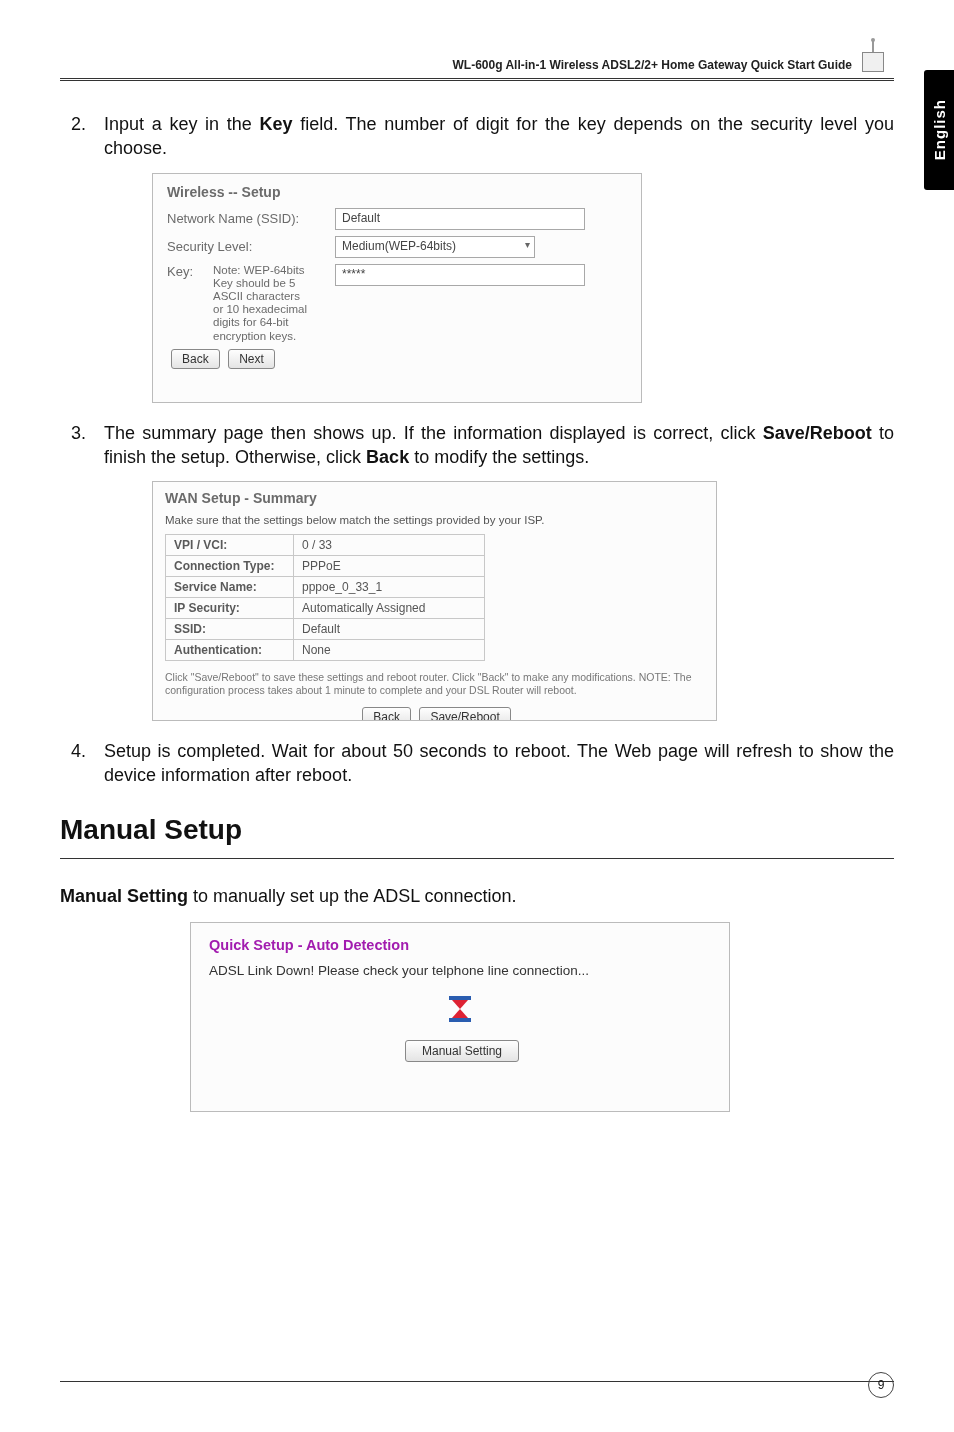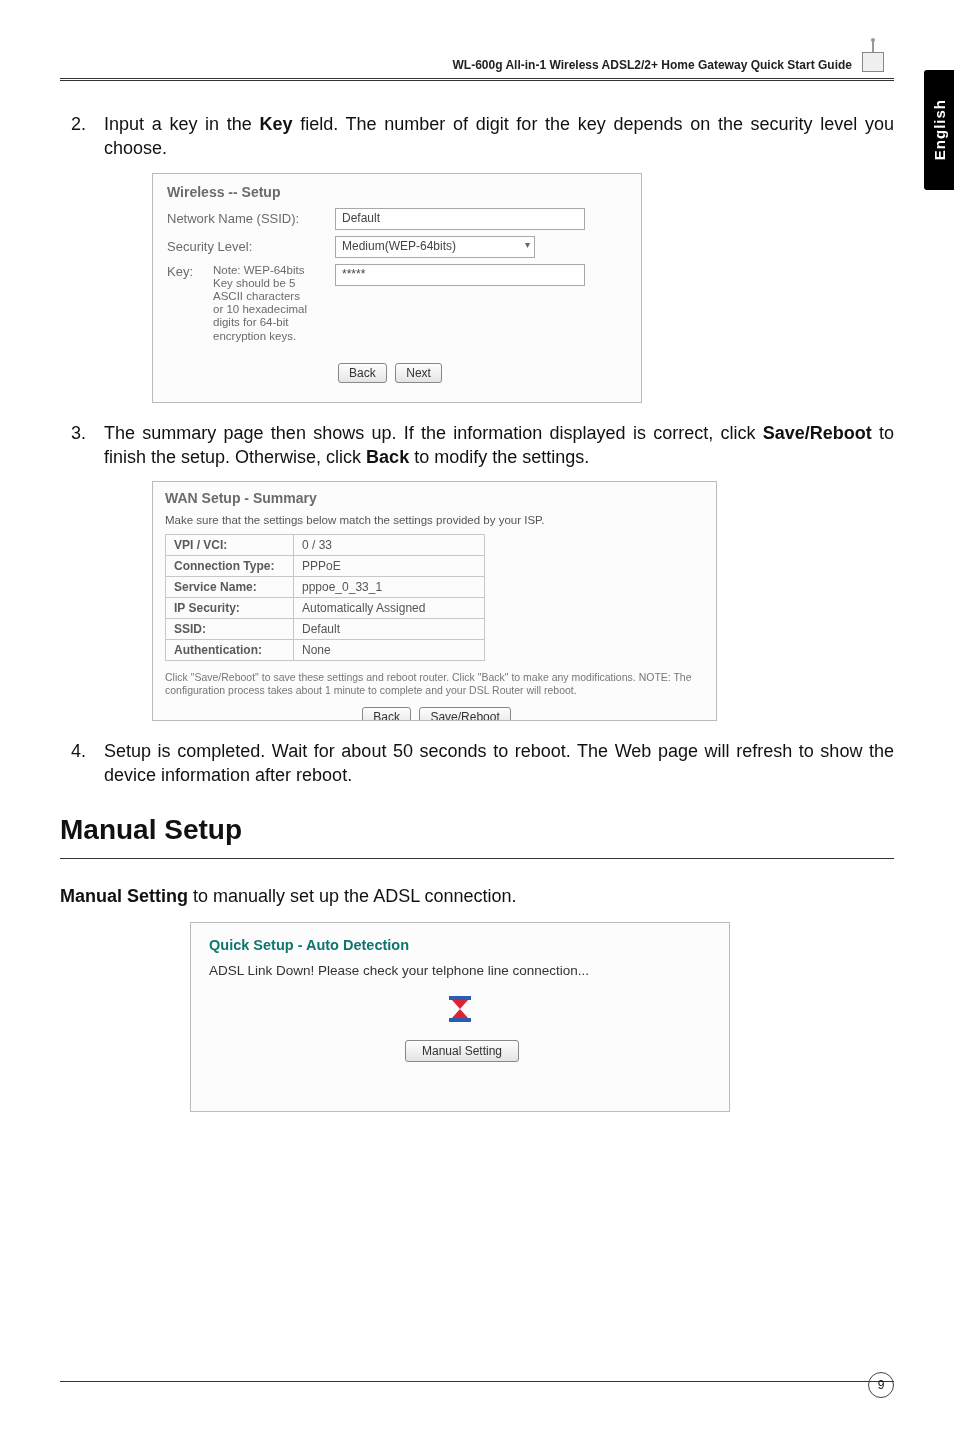--- a/index.html
+++ b/index.html
@@ -23,38 +23,38 @@
 
   .imgframe { margin: 10px 0 18px 92px; border: 1px solid #bbb; background: #fcfcfc; overflow: hidden; }
   .frame1 { width: 490px; height: 230px; padding: 10px 14px; }
   .panelTitle { font-weight: bold; color: #6b6b6b; font-size: 14px; margin-bottom: 8px; filter: blur(.3px); }
   .formrow { display: flex; align-items: center; margin-bottom: 6px; }
   .formrow .lbl { width: 168px; font-size: 13px; color: #6b6b6b; filter: blur(.4px); }
   .fakeinput { height: 22px; border: 1px solid #a8a8a8; background: #fff; font-size: 12px; padding: 2px 6px; color: #444; filter: blur(.3px); }
   .fakesel { position: relative; }
   .fakesel::after { content: "▾"; position: absolute; right: 4px; top: 2px; font-size: 10px; color: #666; }
   .wkey-note { width: 100px; font-size: 11.5px; color: #6b6b6b; line-height: 1.15; filter: blur(0.5px); }
-  .btnrow { text-align: center; padding-right: 18px; margin-top: 20px; }
+  .btnrow { text-align: left; padding-right: 18px; margin-top: 6px; }
   .fakebtn { display: inline-block; border: 1px solid #888; border-radius: 3px; background: linear-gradient(#fefefe,#e4e4e4); font-size: 12px; color: #333; padding: 2px 10px; margin-left: 4px; filter: blur(.2px); }
 
   .frame2 { width: 565px; height: 240px; padding: 8px 12px; }
   .summarynote { font-size: 11.5px; color: #555; margin: 4px 0 8px 0; filter: blur(.4px); }
   .sumtable { border-collapse: collapse; width: 320px; }
   .sumtable td { border: 1px solid #c8c8c8; font-size: 12px; padding: 3px 8px; color: #555; filter: blur(.3px); }
   .sumtable td.l { width: 128px; font-weight: bold; color: #5a5a5a; }
   .footnote2 { font-size: 10.5px; color: #777; margin-top: 10px; line-height: 1.25; filter: blur(.45px); }
   .btnrow2 { text-align: center; margin-top: 10px; }
 
   h2.section { font-size: 28px; font-weight: bold; margin: 26px 0 12px 0; }
   hr.sect { border: none; border-top: 1px solid #333; margin-bottom: 24px; }
 
   p.para { font-size: 18px; line-height: 1.5; margin-bottom: 12px; }
 
   .frame3 { width: 540px; height: 190px; padding: 14px 18px; margin-left: 130px; }
-  .qstitle { color: #0f766e; font-weight: bold; font-size: 14.5px; margin-bottom: 10px; }
+  .qstitle { color: #a21caf; font-weight: bold; font-size: 14.5px; margin-bottom: 10px; }
   .adsltxt { font-size: 13.5px; color: #333; margin-bottom: 18px; }
   .hourglass { width: 22px; height: 26px; margin: 4px auto 18px auto; position: relative; }
   .hg-top, .hg-bot { width: 22px; height: 4px; background: #2a5db0; position: absolute; left: 0; }
   .hg-top { top: 0; } .hg-bot { bottom: 0; }
   .hg-body { position: absolute; top: 4px; left: 3px; width: 0; height: 0; border-left: 8px solid transparent; border-right: 8px solid transparent; border-top: 9px solid #d23; }
   .hg-body2 { position: absolute; bottom: 4px; left: 3px; width: 0; height: 0; border-left: 8px solid transparent; border-right: 8px solid transparent; border-bottom: 9px solid #d23; }
   .btnrow3 { text-align: center; }
 
   .footer { position: absolute; left: 60px; right: 60px; bottom: 40px; }
   .footrule { border-top: 1px solid #333; margin-bottom: 10px; }

